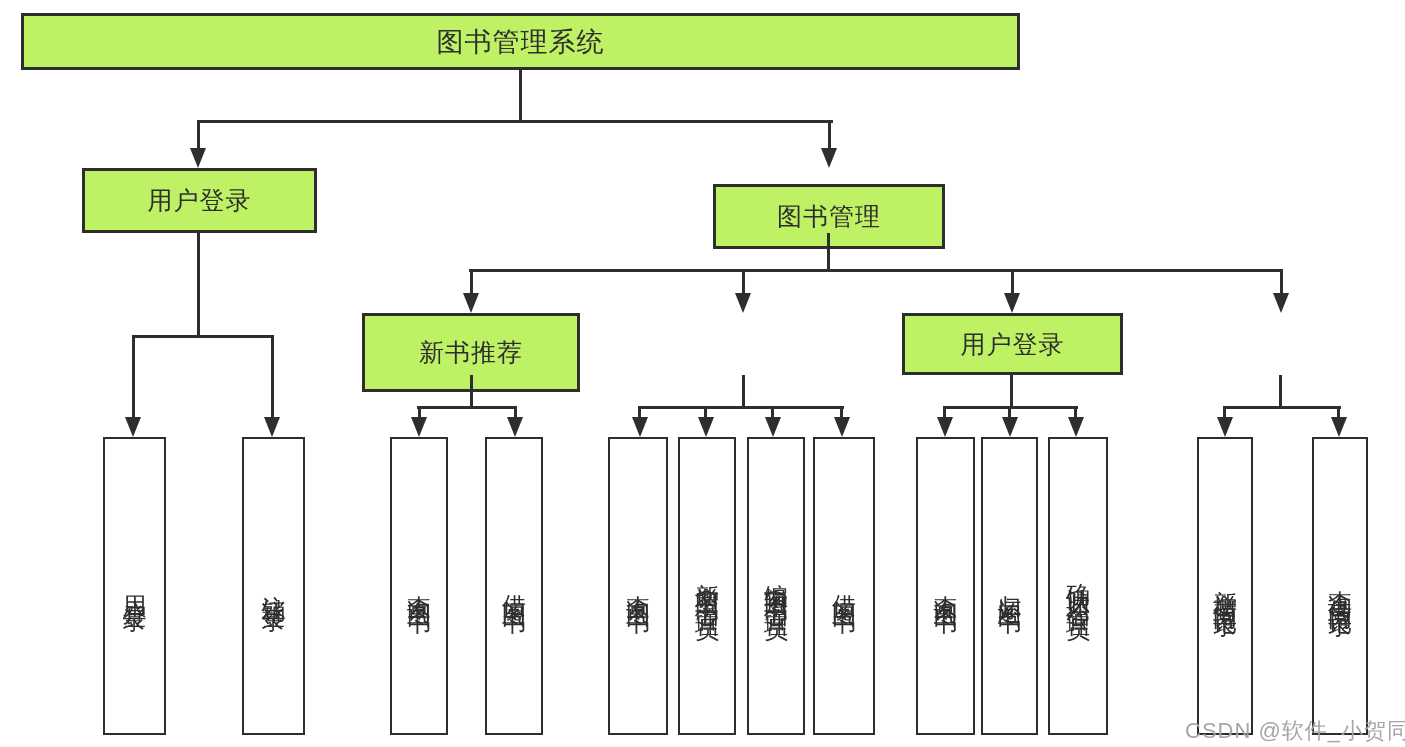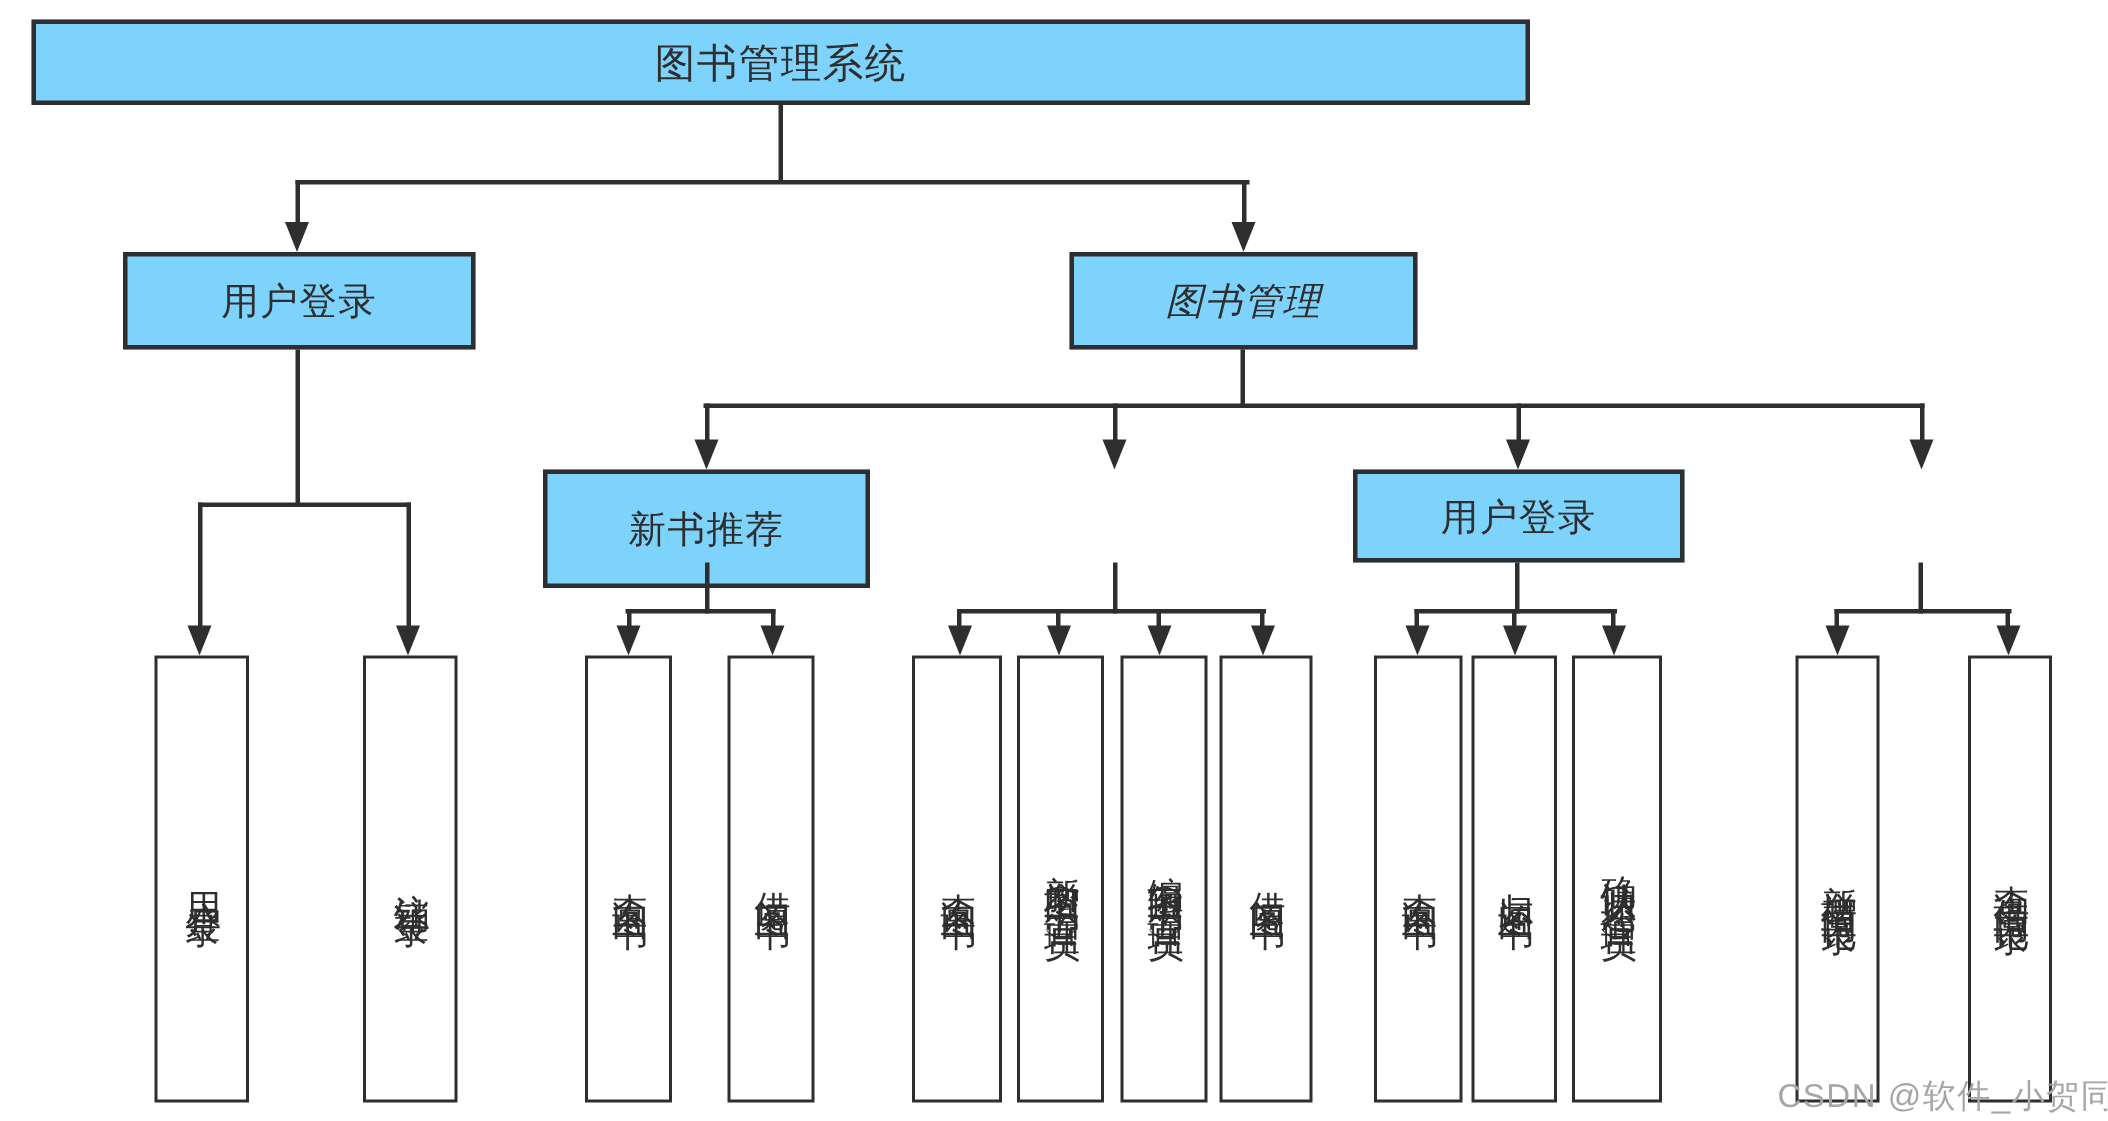--- a/index.html
+++ b/index.html
@@ -2,21 +2,21 @@
 <html><head>
 <meta charset="utf-8">
 <style>
   html,body{margin:0;padding:0;background:#fff;}
   #stage{
     position:relative;width:1405px;height:747px;background:#fff;overflow:hidden;
     font-family:"Liberation Sans",sans-serif;color:var(--ink,#2e2e2e);
   }
   
   .box{
-    position:absolute;box-sizing:border-box;background:#7dd3fc;
+    position:absolute;box-sizing:border-box;background:#bef264;
     border:3px solid var(--line,#2e2e2e);
     display:flex;align-items:center;justify-content:center;
     font-size:25px;letter-spacing:1px;white-space:nowrap;
   }
   .box.root{font-size:27px;}
   
   .leaf{
     position:absolute;box-sizing:border-box;background:#fff;top:437px;height:298px;
     border:2px solid var(--line,#2e2e2e);
     display:flex;align-items:center;justify-content:center;
@@ -47,21 +47,21 @@
   <div class="box root" style="left:21px;top:13px;width:999px;height:57px;">图书管理系统</div>
 
   <div class="vl" style="left:519px;top:70px;height:52px;"></div>
   <div class="hl" style="left:197px;top:120px;width:636px;"></div>
   <div class="vl" style="left:197px;top:120px;height:32px;"></div>
   <div class="ar" style="left:190px;top:148px;"></div>
   <div class="vl" style="left:828px;top:120px;height:32px;"></div>
   <div class="ar" style="left:821px;top:148px;"></div>
 
   <div class="box" style="left:82px;top:168px;width:235px;height:65px;">用户登录</div>
-  <div class="box" style="left:713px;top:168px;width:232px;height:65px;font-style:italic;">图书管理</div>
+  <div class="box" style="left:713px;top:184px;width:232px;height:65px;">图书管理</div>
 
   <div class="vl" style="left:197px;top:233px;height:105px;"></div>
   <div class="hl" style="left:132px;top:335px;width:142px;"></div>
   <div class="vl" style="left:132px;top:335px;height:84px;"></div>
   <div class="ar" style="left:125px;top:417px;"></div>
   <div class="vl" style="left:271px;top:335px;height:84px;"></div>
   <div class="ar" style="left:264px;top:417px;"></div>
 
   <div class="vl" style="left:827px;top:233px;height:39px;"></div>
   <div class="hl" style="left:469px;top:269px;width:814px;"></div>

